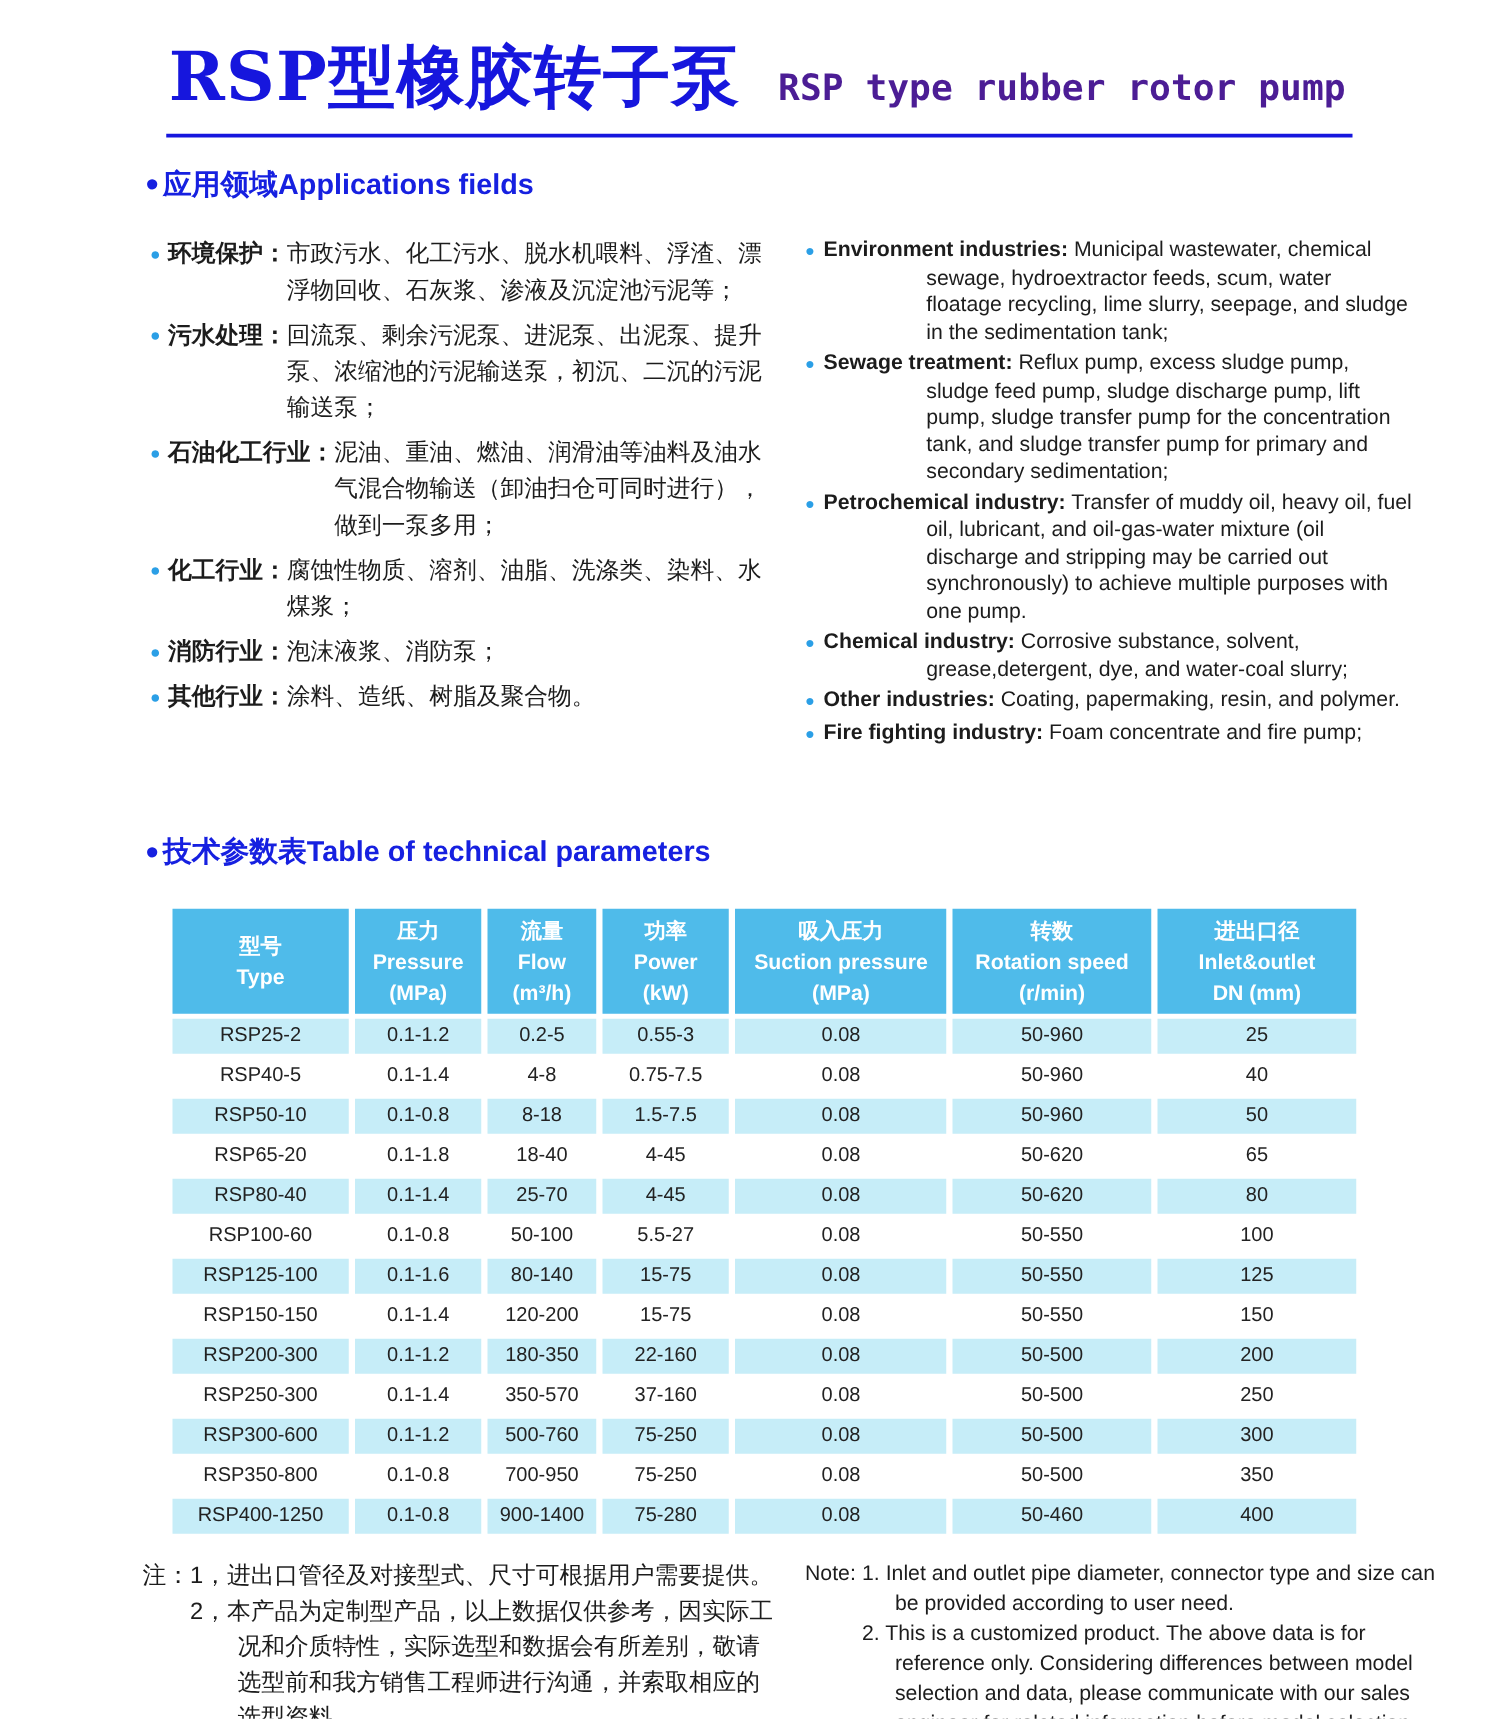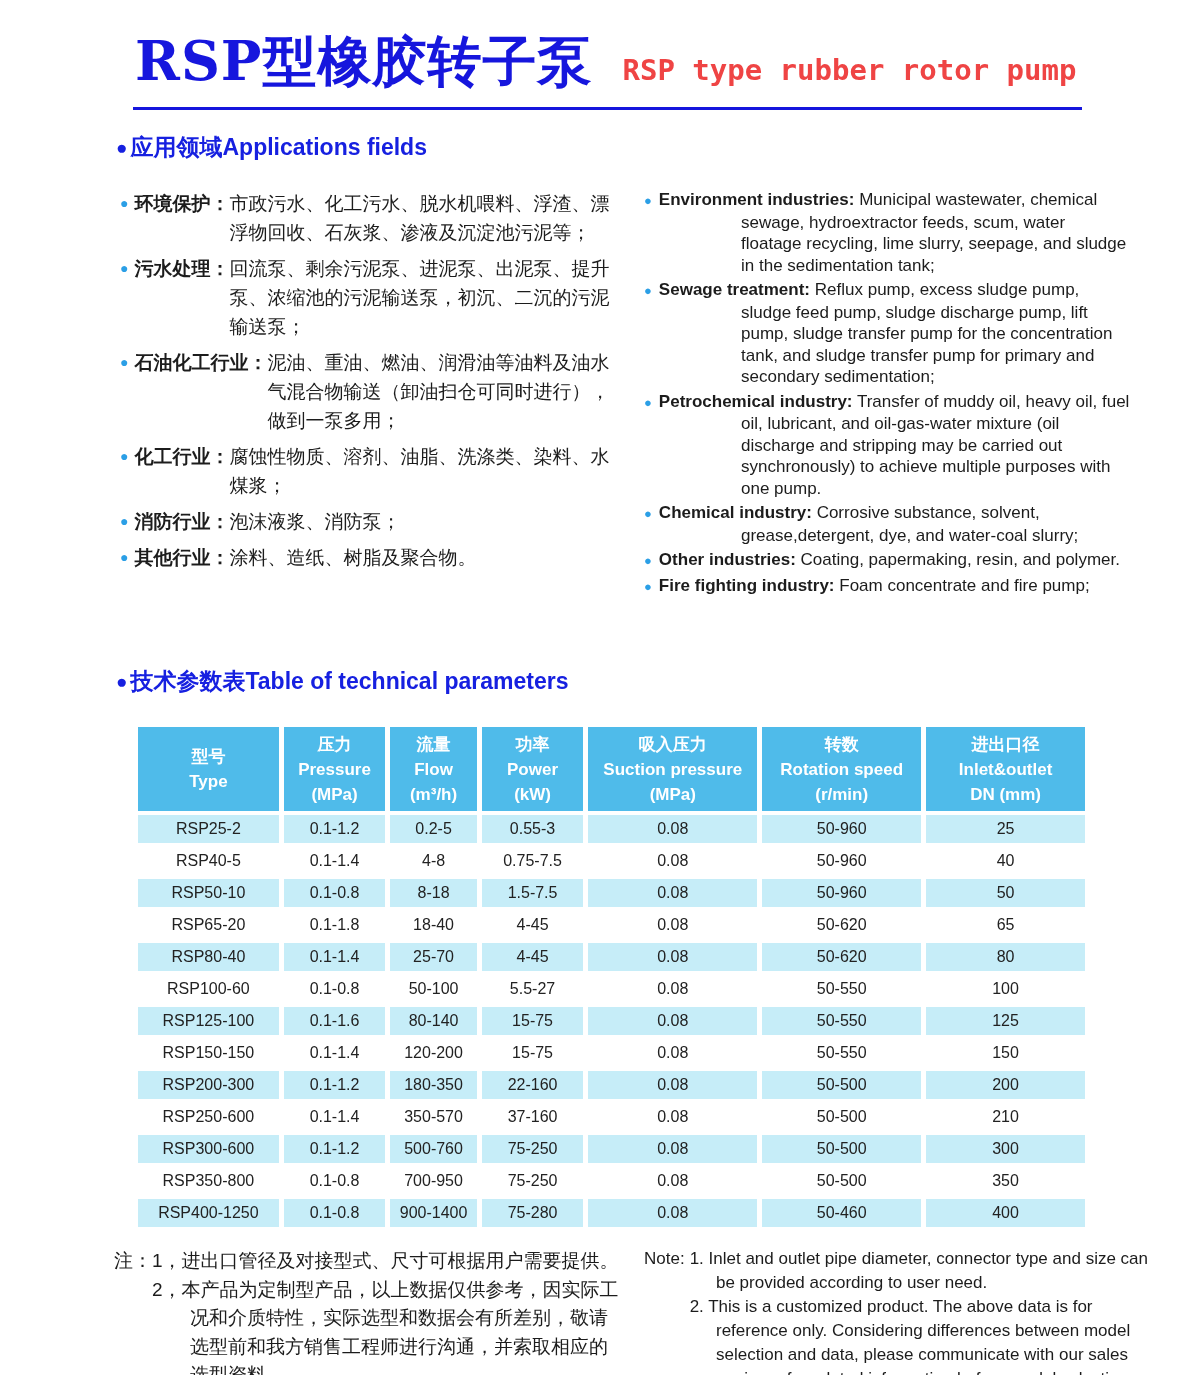--- a/index.html
+++ b/index.html
@@ -24,21 +24,21 @@
     font-family: "DejaVu Serif", "Liberation Serif", serif;
     font-weight: bold;
     font-size: 54px;
     color: #1616dd;
     letter-spacing: 1px;
   }
   .title-en {
     font-family: "DejaVu Sans Mono", "Liberation Mono", monospace;
     font-weight: bold;
     font-size: 29px;
-    color: #ef4444;
+    color: #4c1d95;
     margin-left: 30px;
   }
 
   
   .section-heading {
     margin: 22px 0 0 116px;
     color: #1620e0;
     font-size: 23px;
     font-weight: bold;
     display: flex;
@@ -352,27 +352,27 @@
         <tr>
           <td>RSP200-300</td>
           <td>0.1-1.2</td>
           <td>180-350</td>
           <td>22-160</td>
           <td>0.08</td>
           <td>50-500</td>
           <td>200</td>
         </tr>
         <tr>
-          <td>RSP250-600</td>
+          <td>RSP250-300</td>
           <td>0.1-1.4</td>
           <td>350-570</td>
           <td>37-160</td>
           <td>0.08</td>
           <td>50-500</td>
-          <td>210</td>
+          <td>250</td>
         </tr>
         <tr>
           <td>RSP300-600</td>
           <td>0.1-1.2</td>
           <td>500-760</td>
           <td>75-250</td>
           <td>0.08</td>
           <td>50-500</td>
           <td>300</td>
         </tr>

